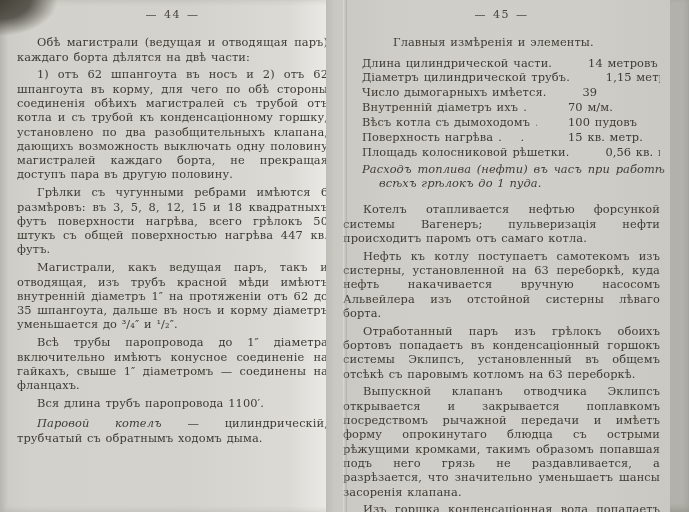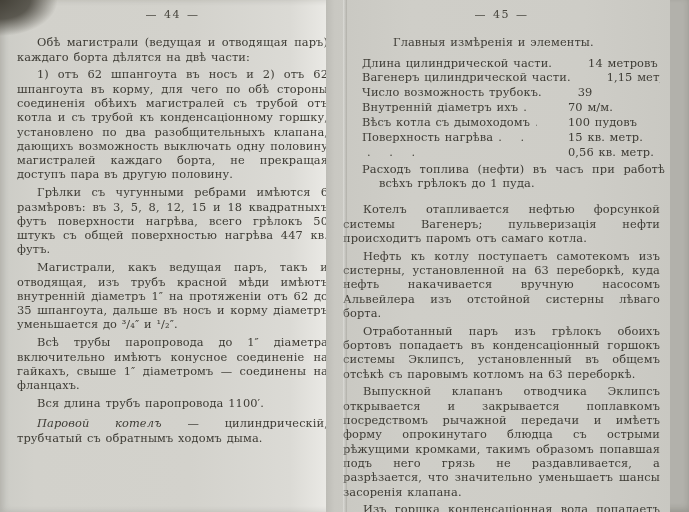--- a/index.html
+++ b/index.html
@@ -49,21 +49,21 @@
   p.para:last-child { margin-bottom: 0; }
   .lead { font-style: italic; }
   .mheading { margin: 9px 0 6px 50px; text-indent: 0; text-align: left; }
   .mlist { margin: 0 0 2px 19px; }
   .mrow { display: flex; white-space: nowrap; height: 14.9px; overflow: hidden; text-align: left; }
   .mlabel { flex: none; }
   .mdots { flex: 1 1 auto; overflow: hidden; letter-spacing: 7px; padding-left: 5px; color: #4a483f; }
   .mval { flex: none; width: 92px; text-align: left; margin-left: 31px; }
   .mnote {
     margin: 0.5px 0 3px 19px; text-align: justify;
-    padding-left: 17px; text-indent: -17px; width: 286px;
+    padding-left: 17px; text-indent: -17px; width: 286px; font-style: italic;
   }
 </style>
 </head>
 <body>
 
 <div class="scan">
 
   <div class="page page-left">
     <div class="content content-left">
       <div class="pagenum">— 44 —</div>
@@ -83,45 +83,46 @@
       <div class="pagenum">— 45 —</div>
       <div class="mheading">Главныя измѣренія и элементы.</div>
 
       <div class="mlist">
         <div class="mrow">
           <span class="mlabel">Длина цилиндрической части.</span>
           <span class="mdots">. . . .</span>
           <span class="mval">14 метровъ</span>
         </div>
         <div class="mrow">
-          <span class="mlabel">Вагенеръ цилиндрической части.</span>
+          <span class="mlabel">Діаметръ цилиндрической трубъ.</span>
           <span class="mdots">. . .</span>
           <span class="mval">1,15 метр.</span>
         </div>
         <div class="mrow">
-          <span class="mlabel">Число возможность трубокъ.</span>
+          <span class="mlabel">Число дымогарныхъ имѣется.</span>
           <span class="mdots">. . . .</span>
           <span class="mval">39</span>
         </div>
         <div class="mrow">
           <span class="mlabel">Внутренній діаметръ ихъ</span>
           <span class="mdots">. . . . .</span>
           <span class="mval">70 м/м.</span>
         </div>
         <div class="mrow">
           <span class="mlabel">Вѣсъ котла съ дымоходомъ</span>
           <span class="mdots">. . . . .</span>
           <span class="mval">100 пудовъ</span>
         </div>
         <div class="mrow">
           <span class="mlabel">Поверхность нагрѣва</span>
           <span class="mdots">. . . . . .</span>
           <span class="mval">15 кв. метр.</span>
         </div>
         <div class="mrow">
+          <span class="mlabel">Площадь колосниковой рѣшетки.</span>
           <span class="mdots">. . .</span>
           <span class="mval">0,56 кв. метр.</span>
         </div>
       </div>
 
       <div class="mnote">Расходъ топлива (нефти) въ часъ при работѣ всѣхъ грѣлокъ до 1 пуда.</div>
 
       <p class="para" style="margin-top:12px;">Котелъ отапливается нефтью форсункой системы Вагенеръ; пульверизація нефти происходитъ паромъ отъ самаго котла.</p>
       <p class="para">Нефть къ котлу поступаетъ самотекомъ изъ систерны, установленной на 63 переборкѣ, куда нефть накачивается вручную насосомъ Альвейлера изъ отстойной систерны лѣваго борта.</p>
       <p class="para">Отработанный паръ изъ грѣлокъ обоихъ бортовъ попадаетъ въ конденсаціонный горшокъ системы Эклипсъ, установленный въ общемъ отсѣкѣ съ паровымъ котломъ на 63 переборкѣ.</p>

